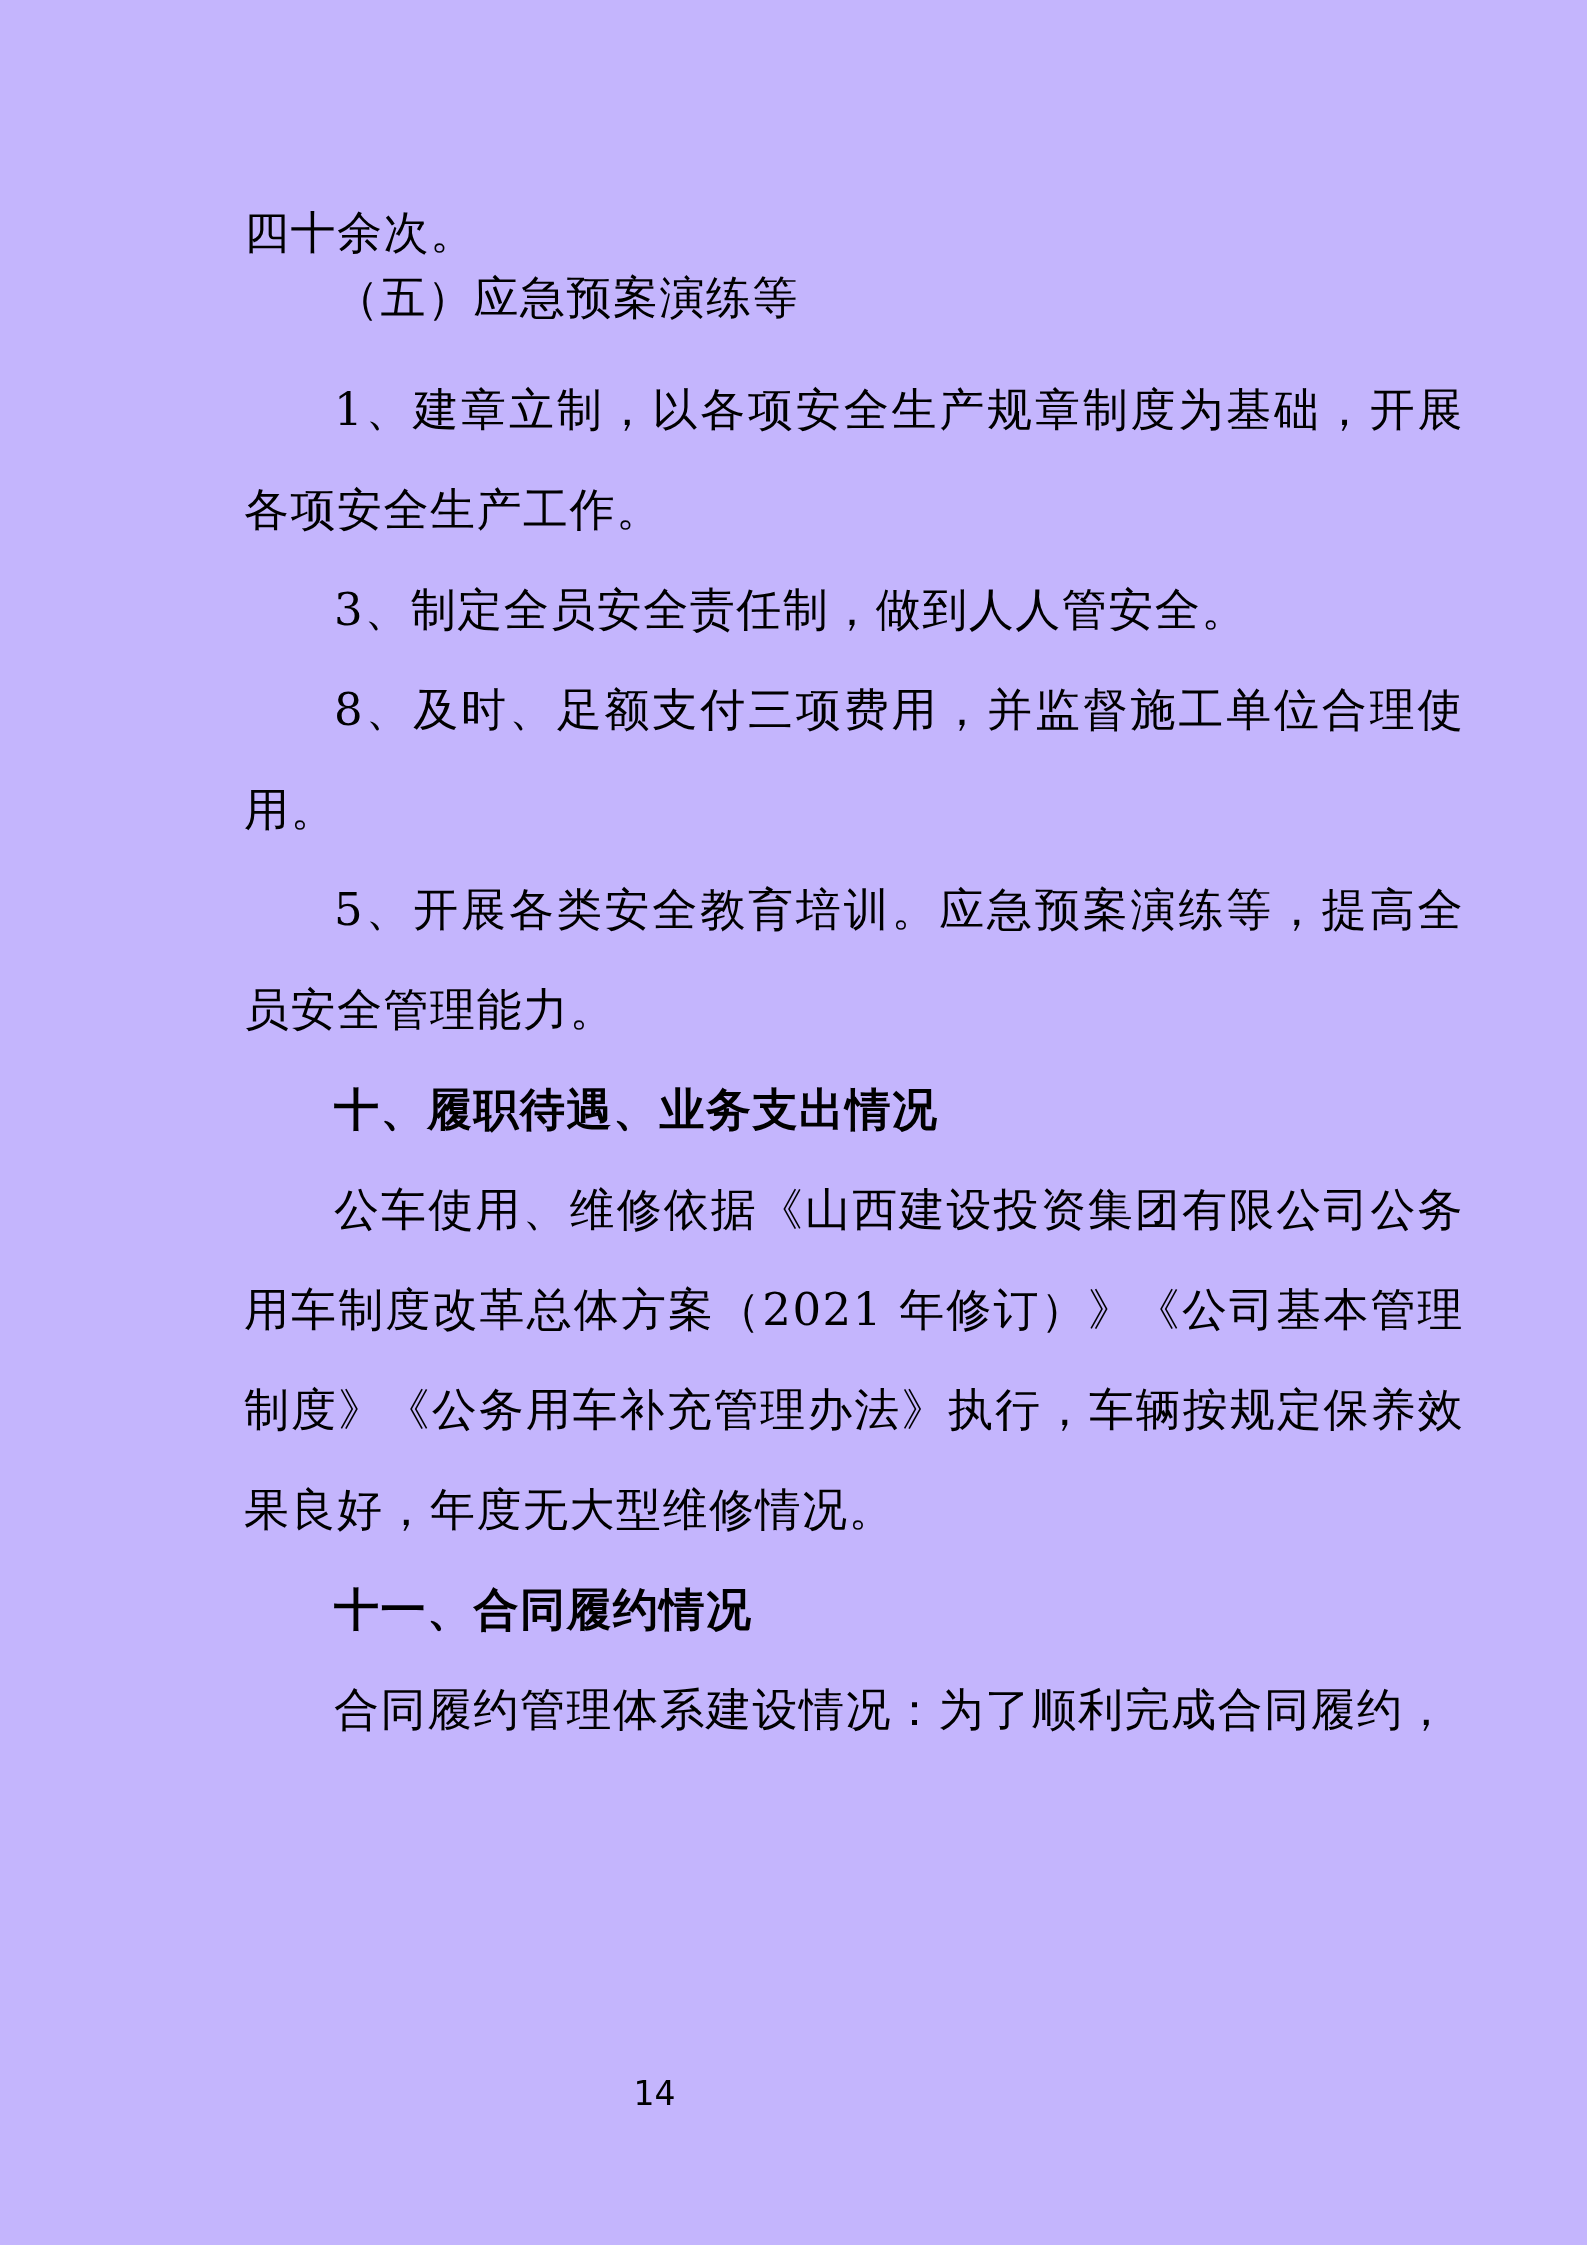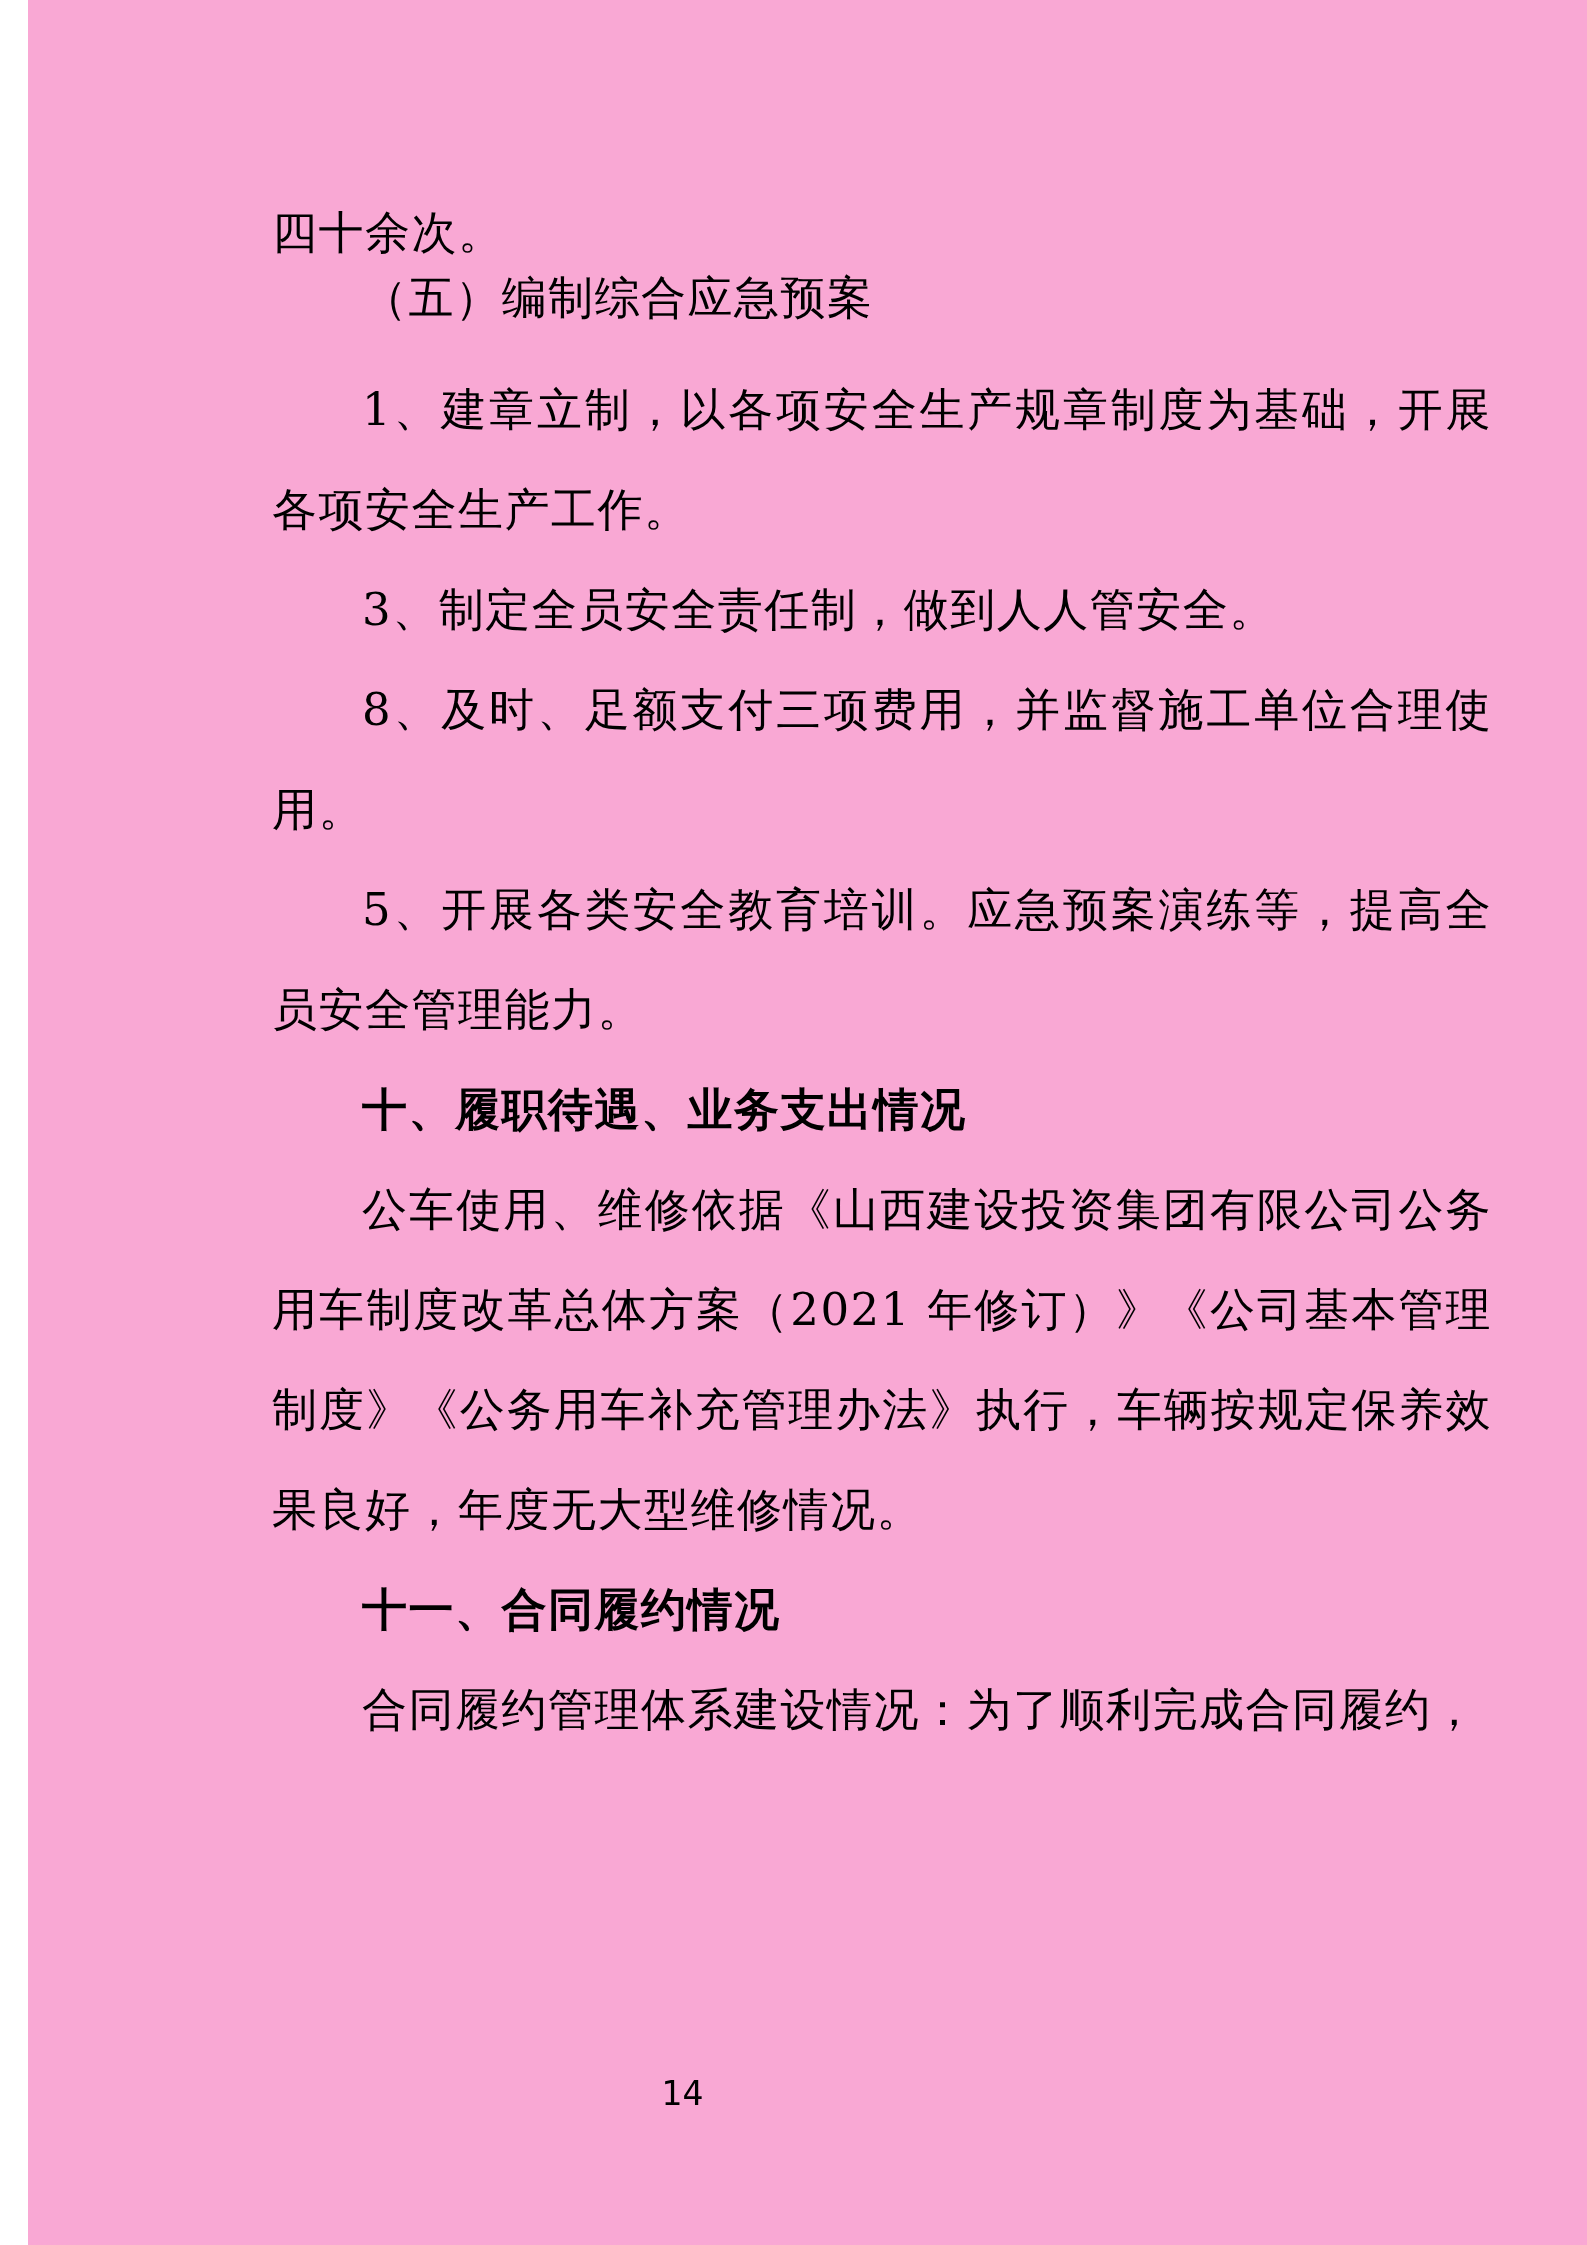--- a/index.html
+++ b/index.html
@@ -10,23 +10,22 @@
   body {
     width: 1587px;
     height: 2245px;
     position: relative;
     font-family: "DejaVu Serif", "Liberation Serif", serif;
     color: #000000;
   }
   .doc-page {
     position: absolute;
     inset: 0;
-    background: #f9a8d4;
+    background: #c4b5fd;
     overflow: hidden;
-    margin-left: 28px;
   }
   .doc-content {
     position: absolute;
     top: 200px;
     left: 244px;
     width: 1220px;
     font-size: 45px;
     letter-spacing: 1.5px;
     text-align: justify;
     text-justify: inter-ideograph;
@@ -71,21 +70,21 @@
     letter-spacing: 0;
     font-family: "DejaVu Sans", "Liberation Sans", sans-serif;
   }
 </style>
 </head>
 <body>
 
 <div class="doc-page">
   <div class="doc-content">
     <p class="p-first">四十余次。</p>
-    <p class="p-sub">（五）编制综合应急预案</p>
+    <p class="p-sub">（五）应急预案演练等</p>
     <p class="p-body first-body">1、建章立制，以各项安全生产规章制度为基础，开展各项安全生产工作。</p>
     <p class="p-body">3、制定全员安全责任制，做到人人管安全。</p>
     <p class="p-body">8、及时、足额支付三项费用，并监督施工单位合理使用。</p>
     <p class="p-body">5、开展各类安全教育培训。应急预案演练等，提高全员安全管理能力。</p>
     <p class="p-heading">十、履职待遇、业务支出情况</p>
     <p class="p-body">公车使用、维修依据《山西建设投资集团有限公司公务用车制度改革总体方案（2021 年修订）》《公司基本管理制度》《公务用车补充管理办法》执行，车辆按规定保养效果良好，年度无大型维修情况。</p>
     <p class="p-heading">十一、合同履约情况</p>
     <p class="p-body">合同履约管理体系建设情况：为了顺利完成合同履约，</p>
   </div>
 

